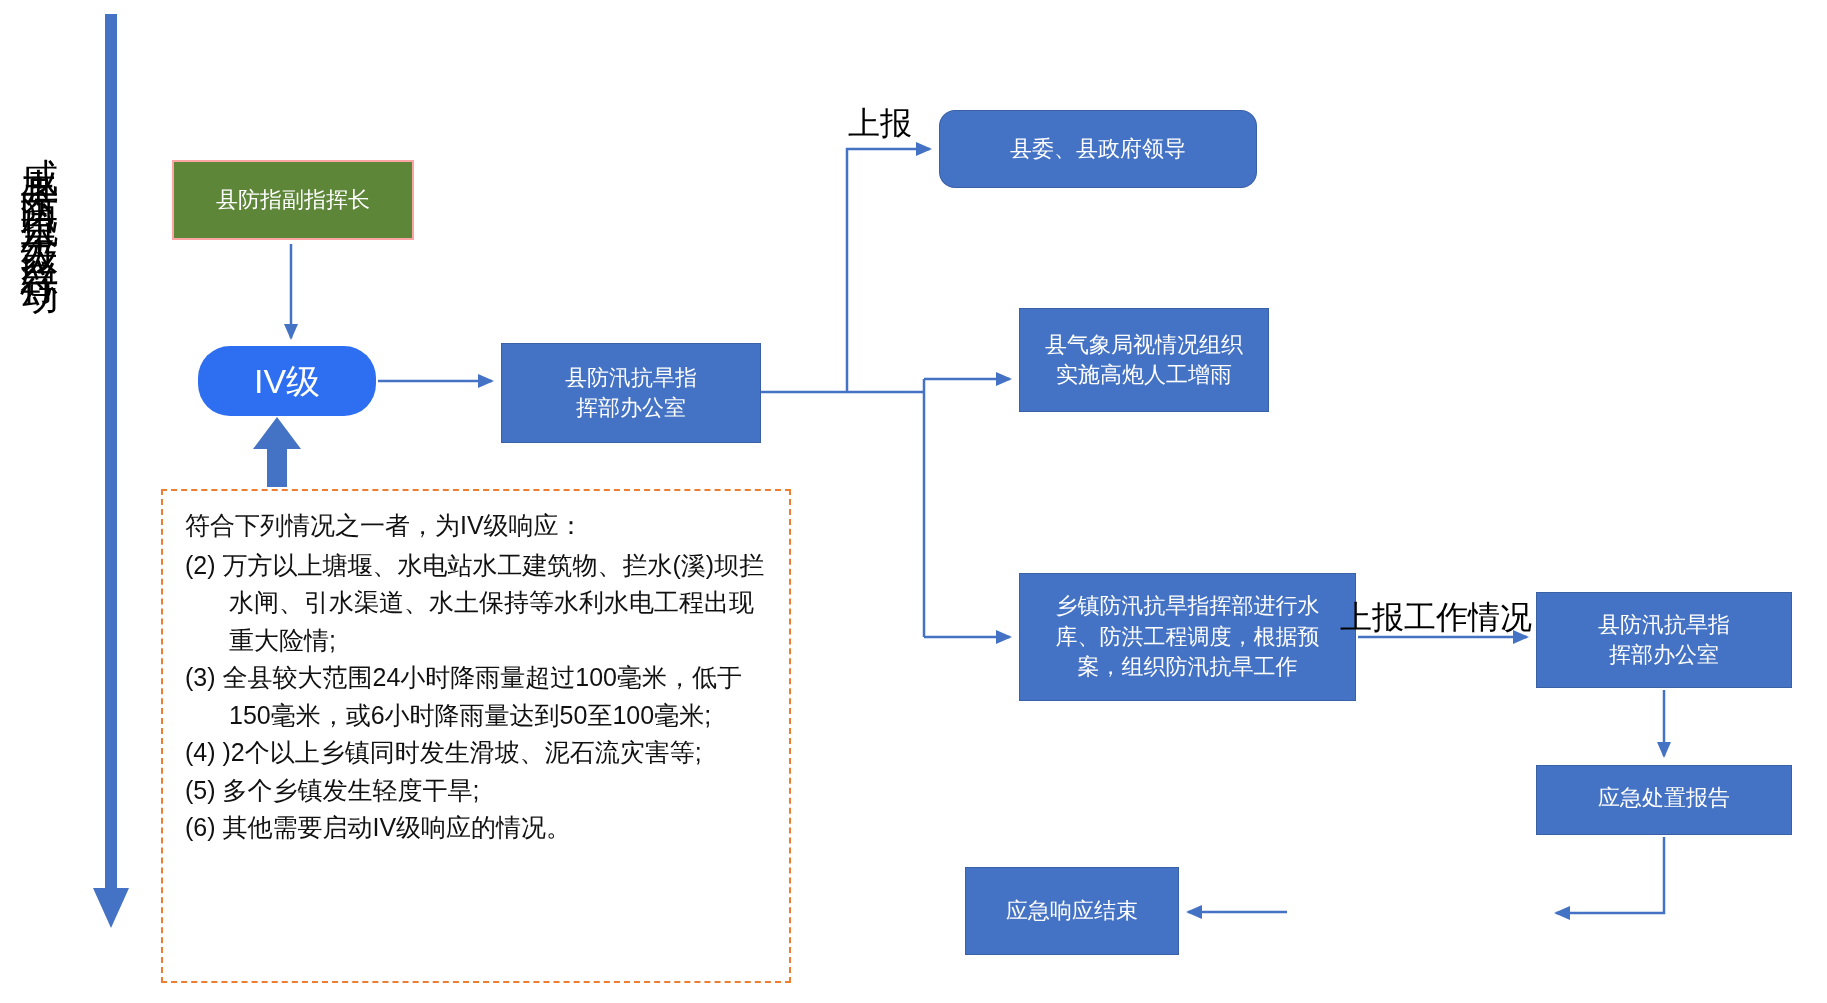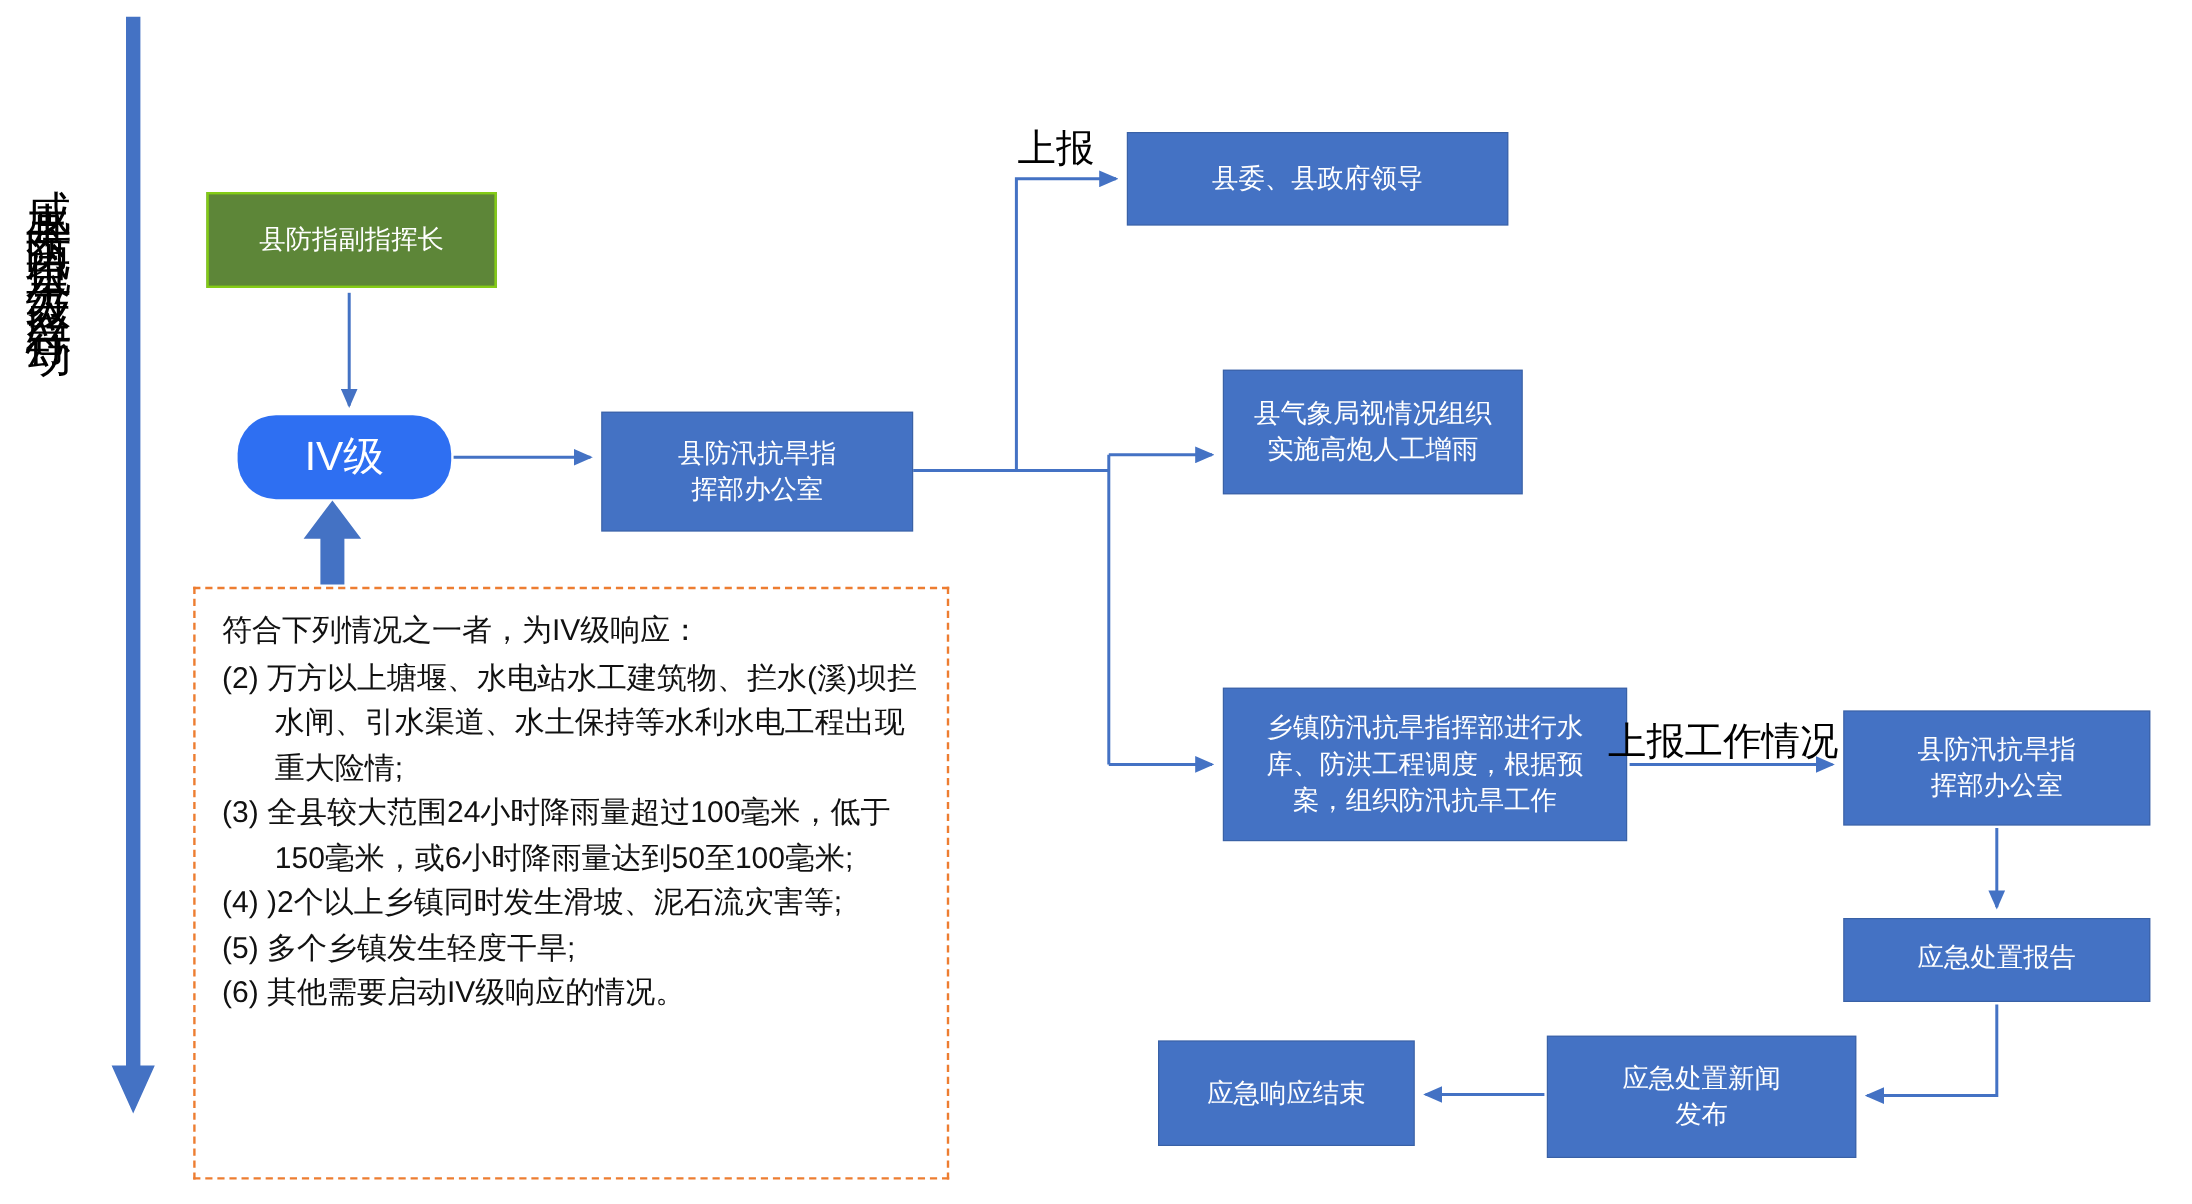--- a/index.html
+++ b/index.html
@@ -16,21 +16,21 @@
   .node{
     position:absolute;
     background:var(--node-blue);
     color:#ffffff;
     display:flex;align-items:center;justify-content:center;
     text-align:center;
     font-size:22px;line-height:1.38;
     white-space:pre-line;
     border:1px solid rgba(0,0,0,0.15);
   }
-  .node.green{background:var(--node-green);border:2px solid #84cc16;}
+  .node.green{background:var(--node-green);border:2px solid #fca5a5;}
   .node.level{background:var(--level-blue);font-size:34px;border:none;}
   .vtitle{
     position:absolute;left:12px;top:128px;height:660px;width:54px;
     writing-mode:vertical-rl;text-orientation:upright;
     font-size:38px;color:#000;letter-spacing:10px;
     display:flex;align-items:center;
   }
   .criteria{
     position:absolute;left:161px;top:489px;width:630px;height:494px;
     border:2px dashed var(--dashed-orange);
@@ -82,36 +82,34 @@
 
   <div class="vtitle">咸丰县防汛抗旱分级应急行动</div>
 
   <div class="node green" style="left:172px;top:160px;width:242px;height:80px;">县防指副指挥长</div>
 
   <div class="node level" style="left:198px;top:346px;width:178px;height:70px;border-radius:32px;">IV级</div>
 
   <div class="node" style="left:501px;top:343px;width:260px;height:100px;">县防汛抗旱指
 挥部办公室</div>
 
-  <div class="node" style="left:939px;top:110px;width:318px;height:78px;">县委、县政府领导</div>
+  <div class="node" style="left:939px;top:110px;width:318px;height:78px;border-radius:16px;">县委、县政府领导</div>
 
   <div class="node" style="left:1019px;top:308px;width:250px;height:104px;">县气象局视情况组织
 实施高炮人工增雨</div>
 
   <div class="node" style="left:1019px;top:573px;width:337px;height:128px;">乡镇防汛抗旱指挥部进行水
 库、防洪工程调度，根据预
 案，组织防汛抗旱工作</div>
 
   <div class="node" style="left:1536px;top:592px;width:256px;height:96px;">县防汛抗旱指
 挥部办公室</div>
 
   <div class="node" style="left:1536px;top:765px;width:256px;height:70px;font-family:Liberation Mono, monospace;">应急处置报告</div>
 
-  <div class="node" style="left:1289px;top:863px;width:258px;height:102px;">应急处置新闻
-发布</div>
 
   <div class="node" style="left:965px;top:867px;width:214px;height:88px;">应急响应结束</div>
 
   <div class="edge-label" style="left:848px;top:102px;">上报</div>
   <div class="edge-label" style="left:1340px;top:596px;">上报工作情况</div>
 
   <div class="criteria">
     <div class="criteria-title">符合下列情况之一者，为IV级响应：</div>
     <div class="criterion">(2) 万方以上塘堰、水电站水工建筑物、拦水(溪)坝拦水闸、引水渠道、水土保持等水利水电工程出现重大险情;</div>
     <div class="criterion">(3) 全县较大范围24小时降雨量超过100毫米，低于150毫米，或6小时降雨量达到50至100毫米;</div>

